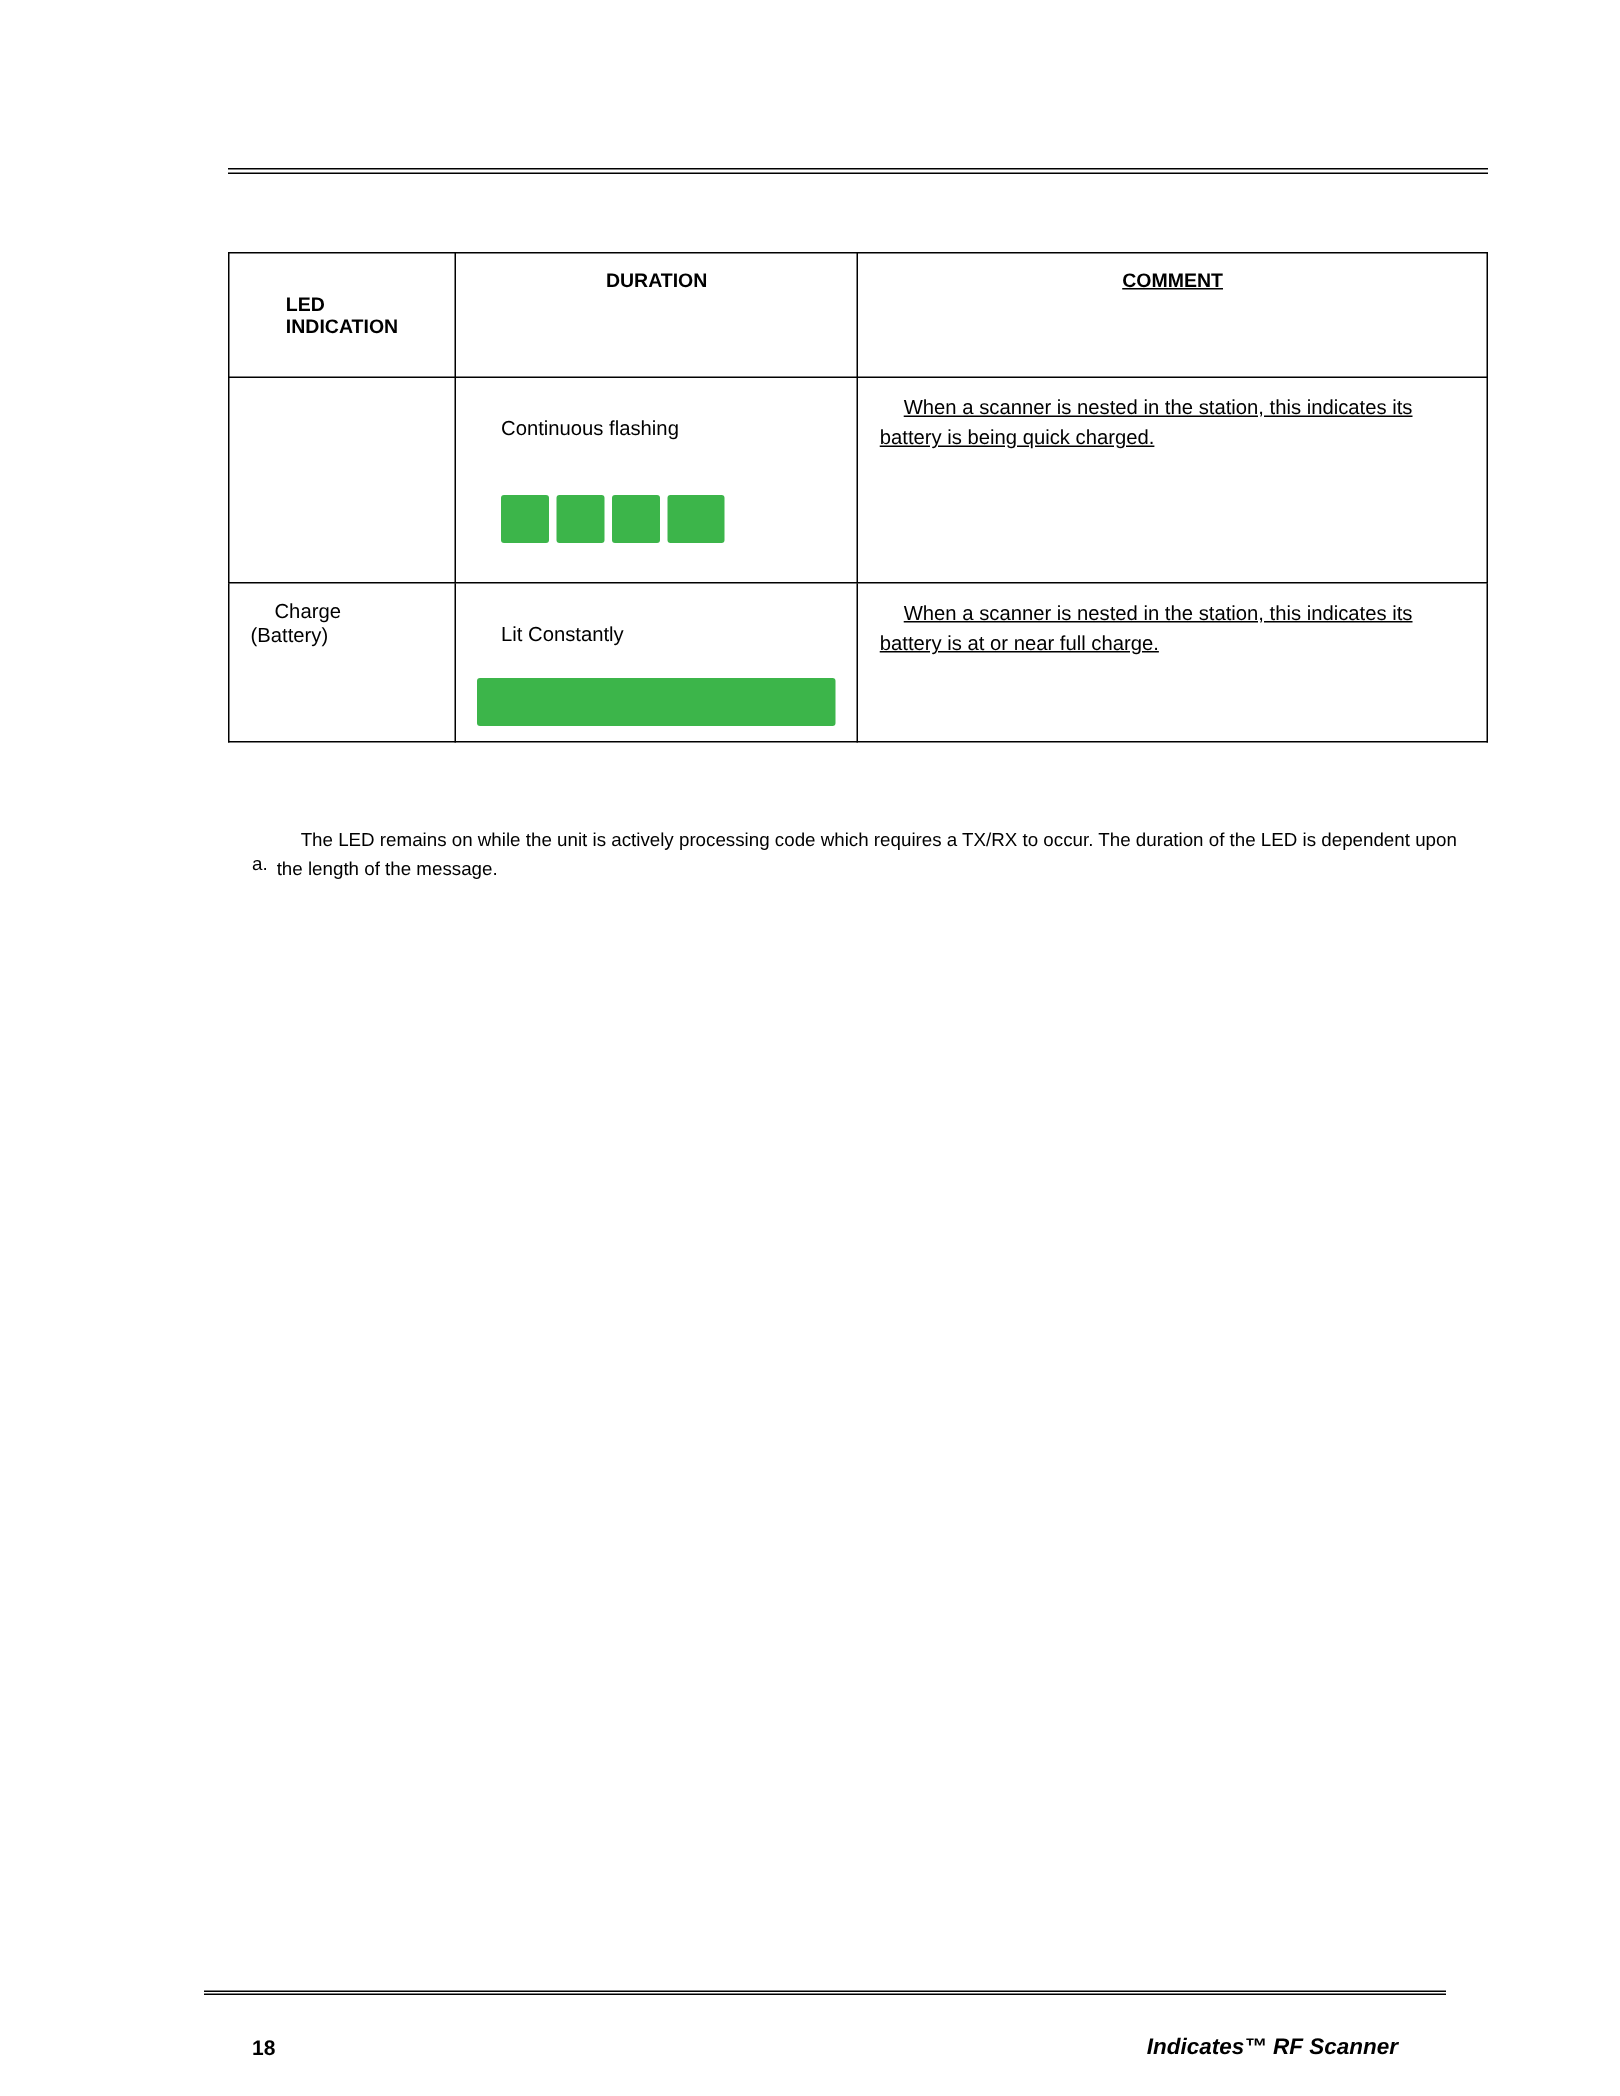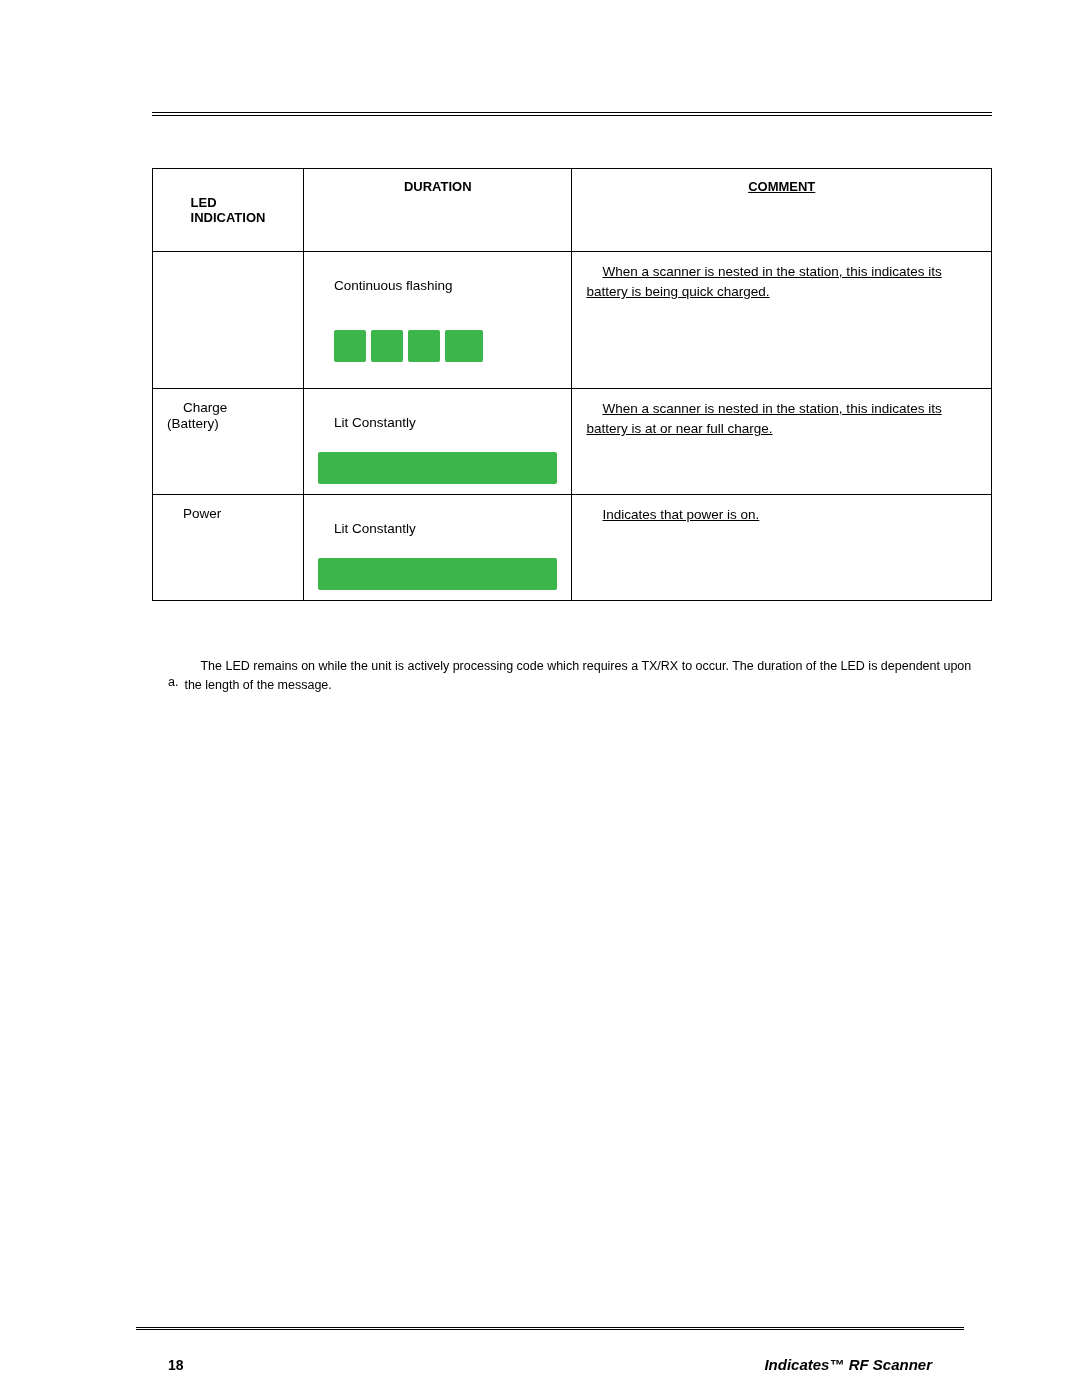--- a/index.html
+++ b/index.html
@@ -195,32 +195,20 @@
         <td class="col-duration">
           <div class="duration-text">Lit Constantly</div>
           <div class="led-bar-long"></div>
         </td>
         <td class="col-comment">
           <span class="comment-text">When a scanner is nested in the station, this indicates its battery is at or near full charge.</span>
         </td>
       </tr>
 
 
-      <tr>
-        <td class="col-led">
-          <span class="td-led-label">Power</span>
-        </td>
-        <td class="col-duration">
-          <div class="duration-text">Lit Constantly</div>
-          <div class="led-bar-long"></div>
-        </td>
-        <td class="col-comment">
-          <span class="comment-text">Indicates that power is on.</span>
-        </td>
-      </tr>
     </tbody>
   </table>
 
   <div class="footnote">
     <span class="footnote-label">a.</span>
     <span>The LED remains on while the unit is actively processing code which requires a TX/RX to occur. The duration of the LED is dependent upon the length of the message.</span>
   </div>
 
   <div class="page-footer">
     <span class="footer-page-number">18</span>

